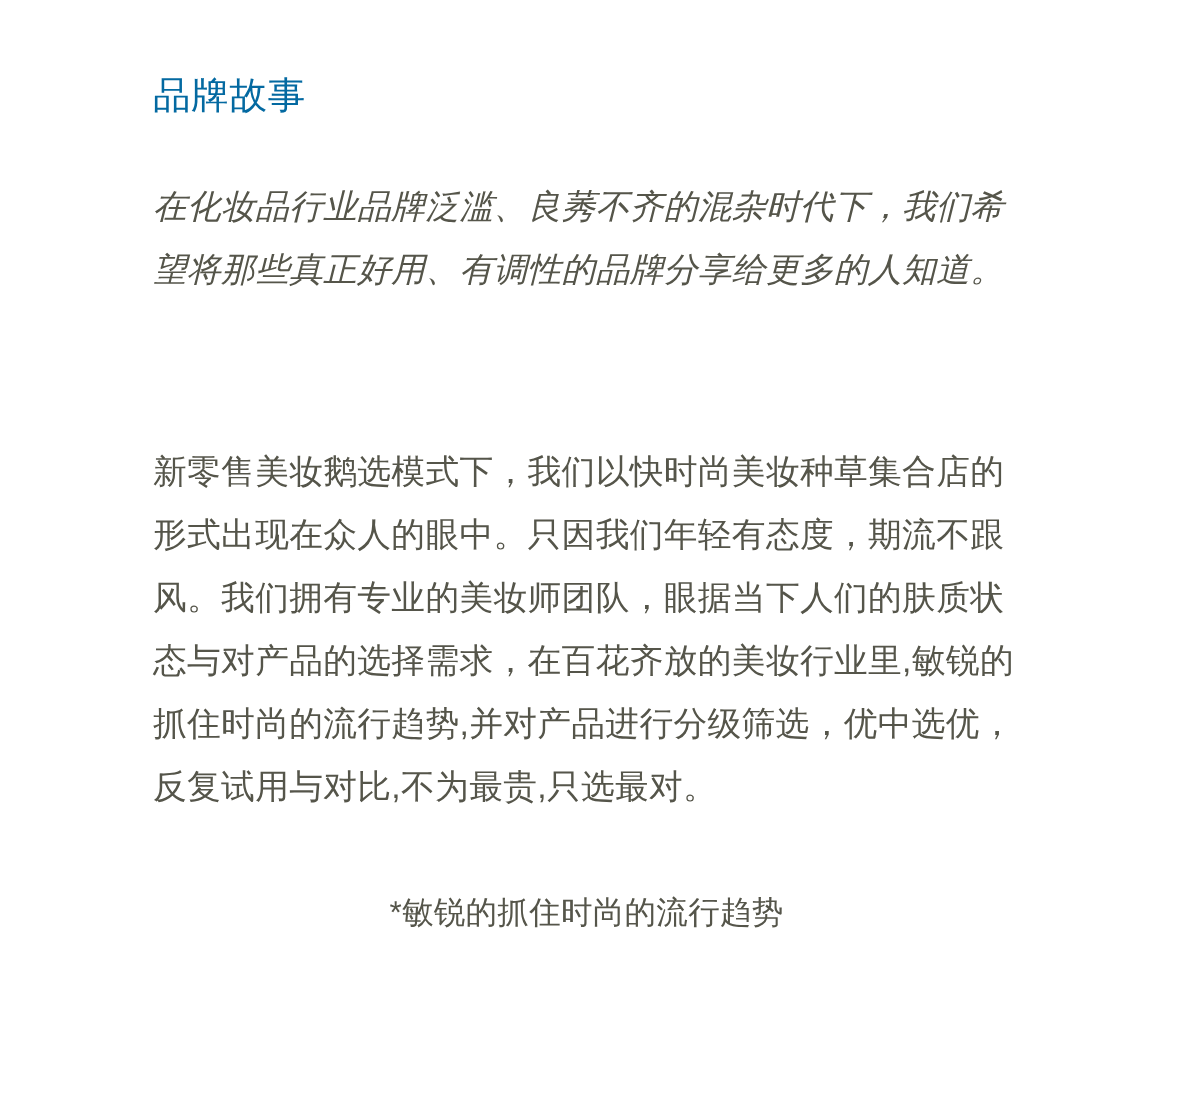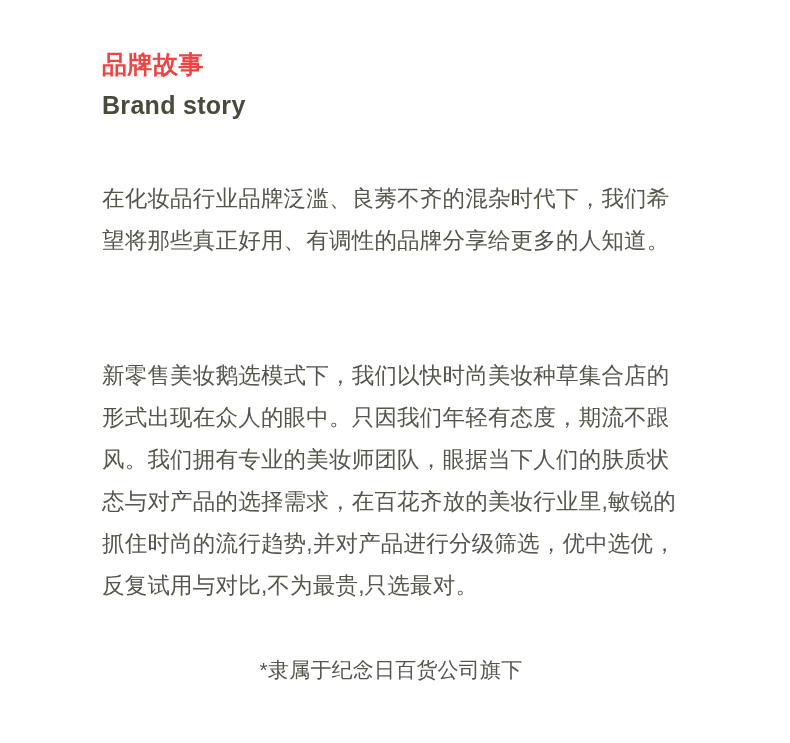--- a/index.html
+++ b/index.html
@@ -19,41 +19,42 @@
     width: 790px;
     height: 743px;
     box-sizing: border-box;
     padding: 44px 100px 0 102px;
   }
   .heading-block {
     margin: 0 0 0 0;
   }
   .heading-cn {
     font-size: 25px;
-    font-weight: bold;
+    font-weight: normal;
     line-height: 41px;
     letter-spacing: 0.5px;
-    color: #ef4444;
+    color: #0369a1;
   }
   .heading-en {
     font-size: 25px;
     font-weight: bold;
     line-height: 41px;
     letter-spacing: 0.3px;
     color: #4a4a3c;
   }
   .para {
     font-size: 22.5px;
     line-height: 42px;
     letter-spacing: 0.2px;
     color: #55554a;
     text-align: left;
   }
   .para-1 {
-    margin-top: 52px;
+    margin-top: 32px;
+    font-style: italic;
   }
   .para-2 {
     margin-top: 93px;
   }
   .footnote {
     margin-top: 48px;
     text-align: center;
     font-size: 21px;
     line-height: 30px;
     color: #55554a;
@@ -61,22 +62,21 @@
     padding-right: 10px;
   }
 </style>
 </head>
 <body>
 
 <div class="page">
 
   <div class="heading-block">
     <div class="heading-cn">品牌故事</div>
-    <div class="heading-en">Brand story</div>
   </div>
 
   <p class="para para-1">在化妆品行业品牌泛滥、良莠不齐的混杂时代下，我们希望将那些真正好用、有调性的品牌分享给更多的人知道。</p>
 
   <p class="para para-2">新零售美妆鹅选模式下，我们以快时尚美妆种草集合店的形式出现在众人的眼中。只因我们年轻有态度，期流不跟风。我们拥有专业的美妆师团队，眼据当下人们的肤质状态与对产品的选择需求，在百花齐放的美妆行业里,敏锐的抓住时尚的流行趋势,并对产品进行分级筛选，优中选优，反复试用与对比,不为最贵,只选最对。</p>
 
-  <div class="footnote">*隶属于纪念日百货公司旗下</div>
+  <div class="footnote">*敏锐的抓住时尚的流行趋势</div>
 
 </div>
 
 </body></html>

